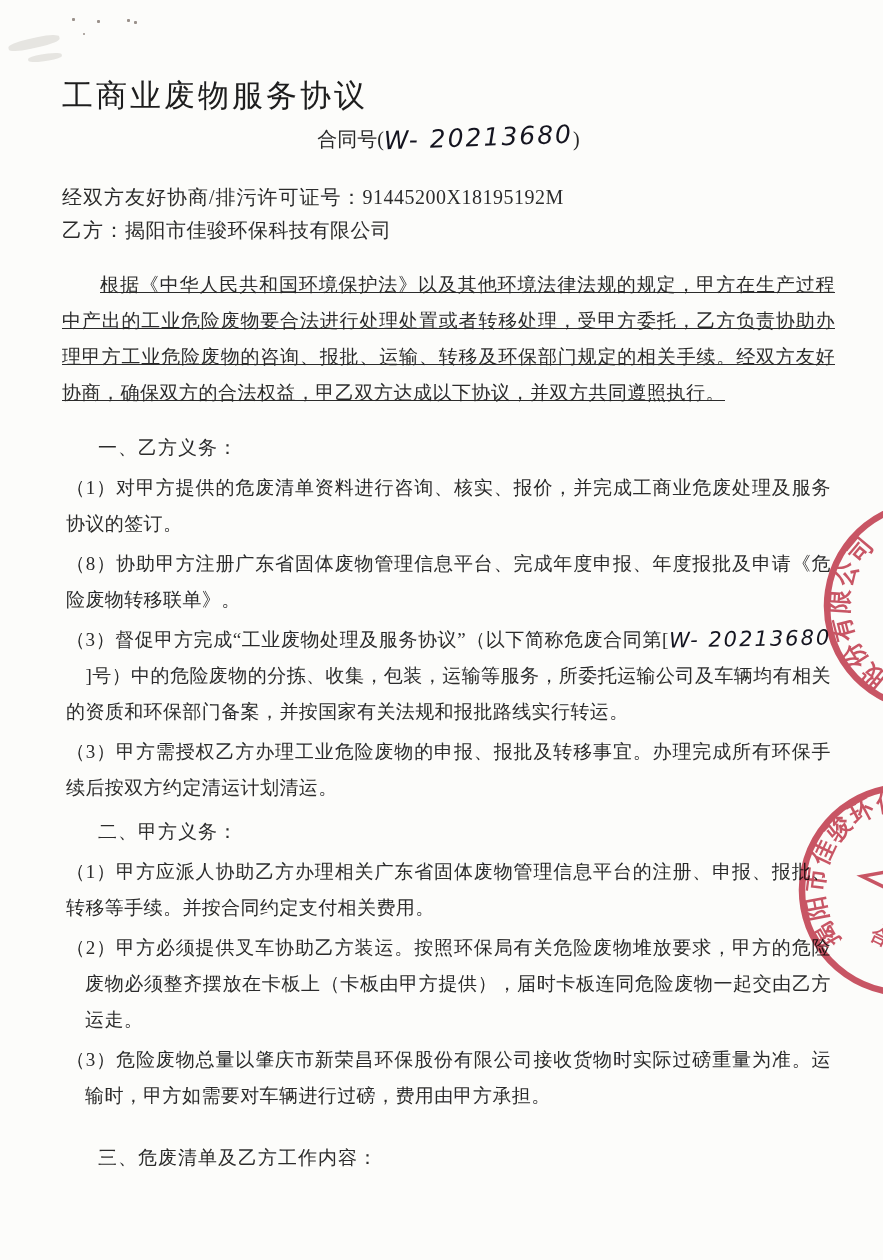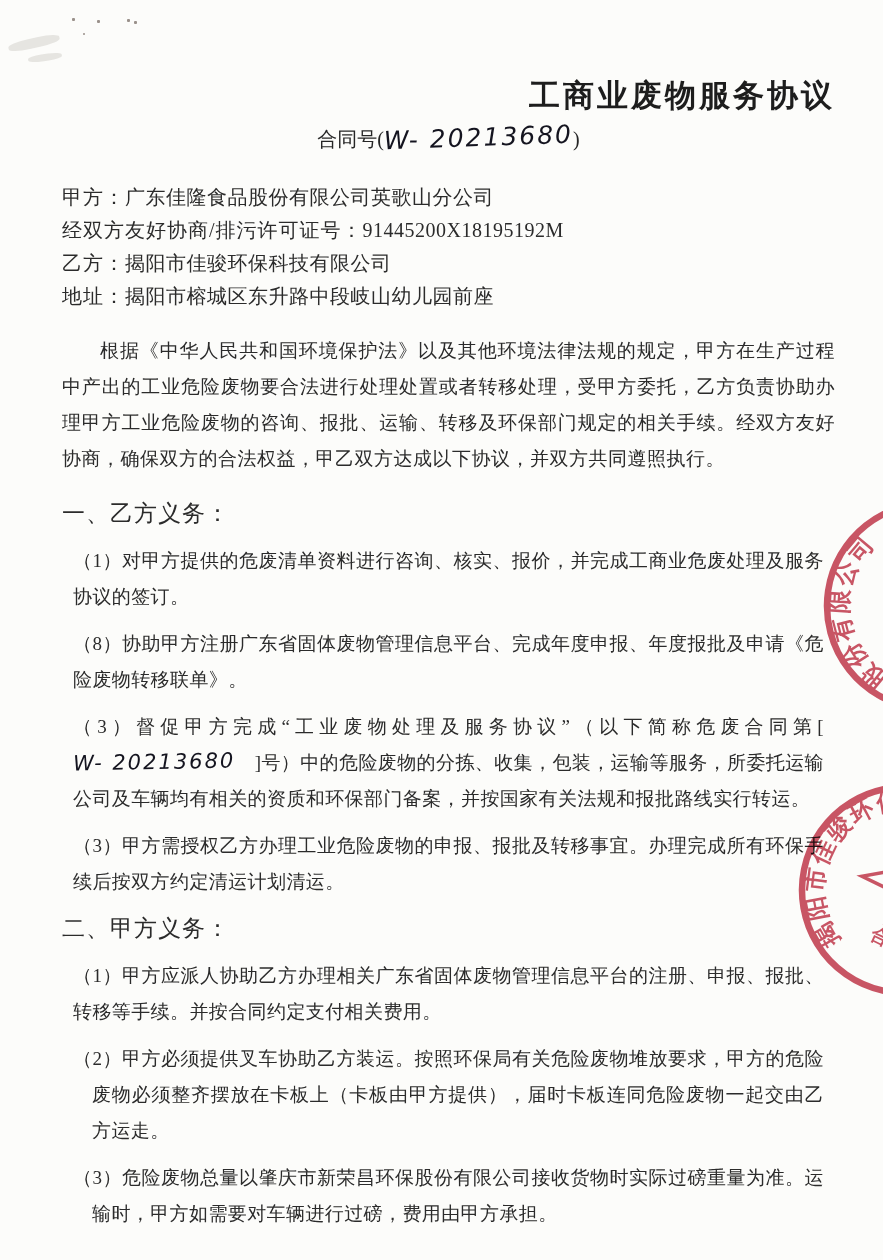--- a/index.html
+++ b/index.html
@@ -9,23 +9,23 @@
     margin:0 auto;
     background:#fcfcfa;
     overflow:hidden;
     font-family:"Liberation Serif", serif;
     color:#2b2b2b;
     box-sizing:border-box;
     padding:78px 48px 0 62px;
   }
   
   .doc-title{
-    text-align:right;
+    text-align:left;
     font-family:"Liberation Sans", sans-serif;
-    font-weight:700;
+    font-weight:400;
     font-size:31px;
     letter-spacing:3px;
     color:#1d1d1d;
     line-height:36px;
   }
   .contract-line{
     text-align:center;
     font-size:20px;
     margin-top:9px;
     line-height:32px;
@@ -42,23 +42,23 @@
     line-height:1;
   }
   .handwritten.inline{font-size:21px;transform:rotate(-1deg);}
   
   .parties{margin-top:26px;font-size:20px;}
   .party-line{line-height:33px;white-space:nowrap;}
   .party-label{letter-spacing:1px;}
   .party-value{letter-spacing:0.5px;}
   
   .body-text{font-size:19px;line-height:36px;text-align:justify;}
-  .intro{margin-top:20px;text-indent:2em;letter-spacing:0.5px;}
-  .section-heading{margin-top:8px;font-size:23px;line-height:36px;letter-spacing:1px;}
-  .clause{margin:11px;letter-spacing:0.4px;}
+  .intro{margin-top:20px;text-indent:2em;letter-spacing:0.5px;text-decoration:underline;}
+  .section-heading{margin-top:8px;font-size:19px;line-height:36px;letter-spacing:1px;margin-left:36px;}
+  .clause{margin:4px;letter-spacing:0.4px;}
   .clause.hang{padding-left:1em;text-indent:-1em;}
   .section-heading.last{margin-top:26px;}
   
   .stamp{position:absolute;mix-blend-mode:multiply;opacity:0.88;pointer-events:none;}
   .stamp-a{left:810px;top:486px;}
   .stamp-b{left:785px;top:770px;}
   .seal-ring{fill:none;stroke:#c43e51;stroke-width:6.5;}
   .seal-arc-text{font-family:"Liberation Sans",sans-serif;font-weight:700;font-size:24px;fill:#c43e51;letter-spacing:2px;}
   .seal-bottom-text{font-family:"Liberation Sans",sans-serif;font-weight:700;font-size:18px;fill:#c43e51;letter-spacing:1px;}
   .seal-star{fill:none;stroke:#c43e51;stroke-width:3.5;}
@@ -76,24 +76,22 @@
   <div class="speck" style="left:127px;top:19px;"></div>
   <div class="speck" style="left:134px;top:21px;"></div>
   <div class="speck" style="left:83px;top:33px;width:2px;height:2px;"></div>
   <div class="smudge" style="left:8px;top:38px;width:52px;height:10px;transform:rotate(-12deg);"></div>
   <div class="smudge" style="left:28px;top:54px;width:34px;height:7px;transform:rotate(-8deg);"></div>
 
   <div class="doc-title">工商业废物服务协议</div>
   <div class="contract-line"><span>合同号(</span><span class="handwritten">W- 20213680</span><span>)</span></div>
 
   <div class="parties">
-    <div class="party-line"><span class="party-label">甲方：</span><span class="party-value">广东佳隆食品股份有限公司英歌山分公司</span></div>
     <div class="party-line"><span class="party-label">经双方友好协商/排污许可证号：</span><span class="party-value">91445200X18195192M</span></div>
     <div class="party-line"><span class="party-label">乙方：</span><span class="party-value">揭阳市佳骏环保科技有限公司</span></div>
-    <div class="party-line"><span class="party-label">地址：</span><span class="party-value">揭阳市榕城区东升路中段岐山幼儿园前座</span></div>
   </div>
 
   <p class="body-text intro">根据《中华人民共和国环境保护法》以及其他环境法律法规的规定，甲方在生产过程中产出的工业危险废物要合法进行处理处置或者转移处理，受甲方委托，乙方负责协助办理甲方工业危险废物的咨询、报批、运输、转移及环保部门规定的相关手续。经双方友好协商，确保双方的合法权益，甲乙双方达成以下协议，并双方共同遵照执行。</p>
 
   <div class="section-heading">一、乙方义务：</div>
   <p class="body-text clause">（1）对甲方提供的危废清单资料进行咨询、核实、报价，并完成工商业危废处理及服务协议的签订。</p>
   <p class="body-text clause">（8）协助甲方注册广东省固体废物管理信息平台、完成年度申报、年度报批及申请《危险废物转移联单》。</p>
   <p class="body-text clause"><span>（3）督促甲方完成“工业废物处理及服务协议”（以下简称危废合同第[</span><span class="handwritten inline">W- 20213680</span><span>　]号）中的危险废物的分拣、收集，包装，运输等服务，所委托运输公司及车辆均有相关的资质和环保部门备案，并按国家有关法规和报批路线实行转运。</span></p>
   <p class="body-text clause">（3）甲方需授权乙方办理工业危险废物的申报、报批及转移事宜。办理完成所有环保手续后按双方约定清运计划清运。</p>
 

